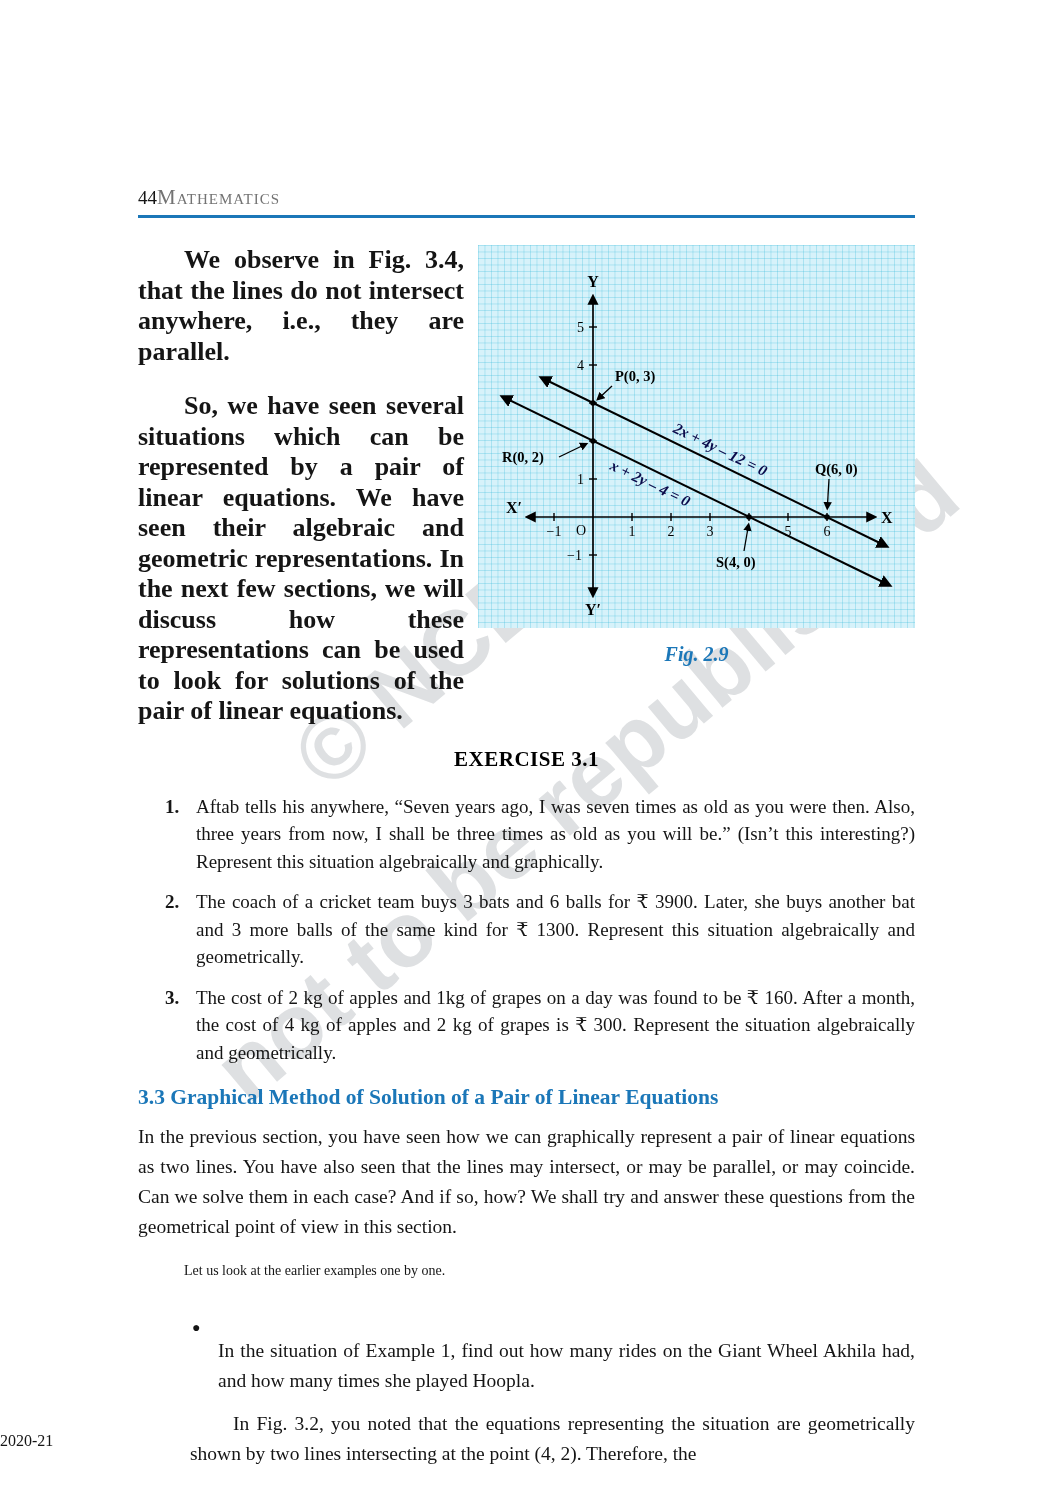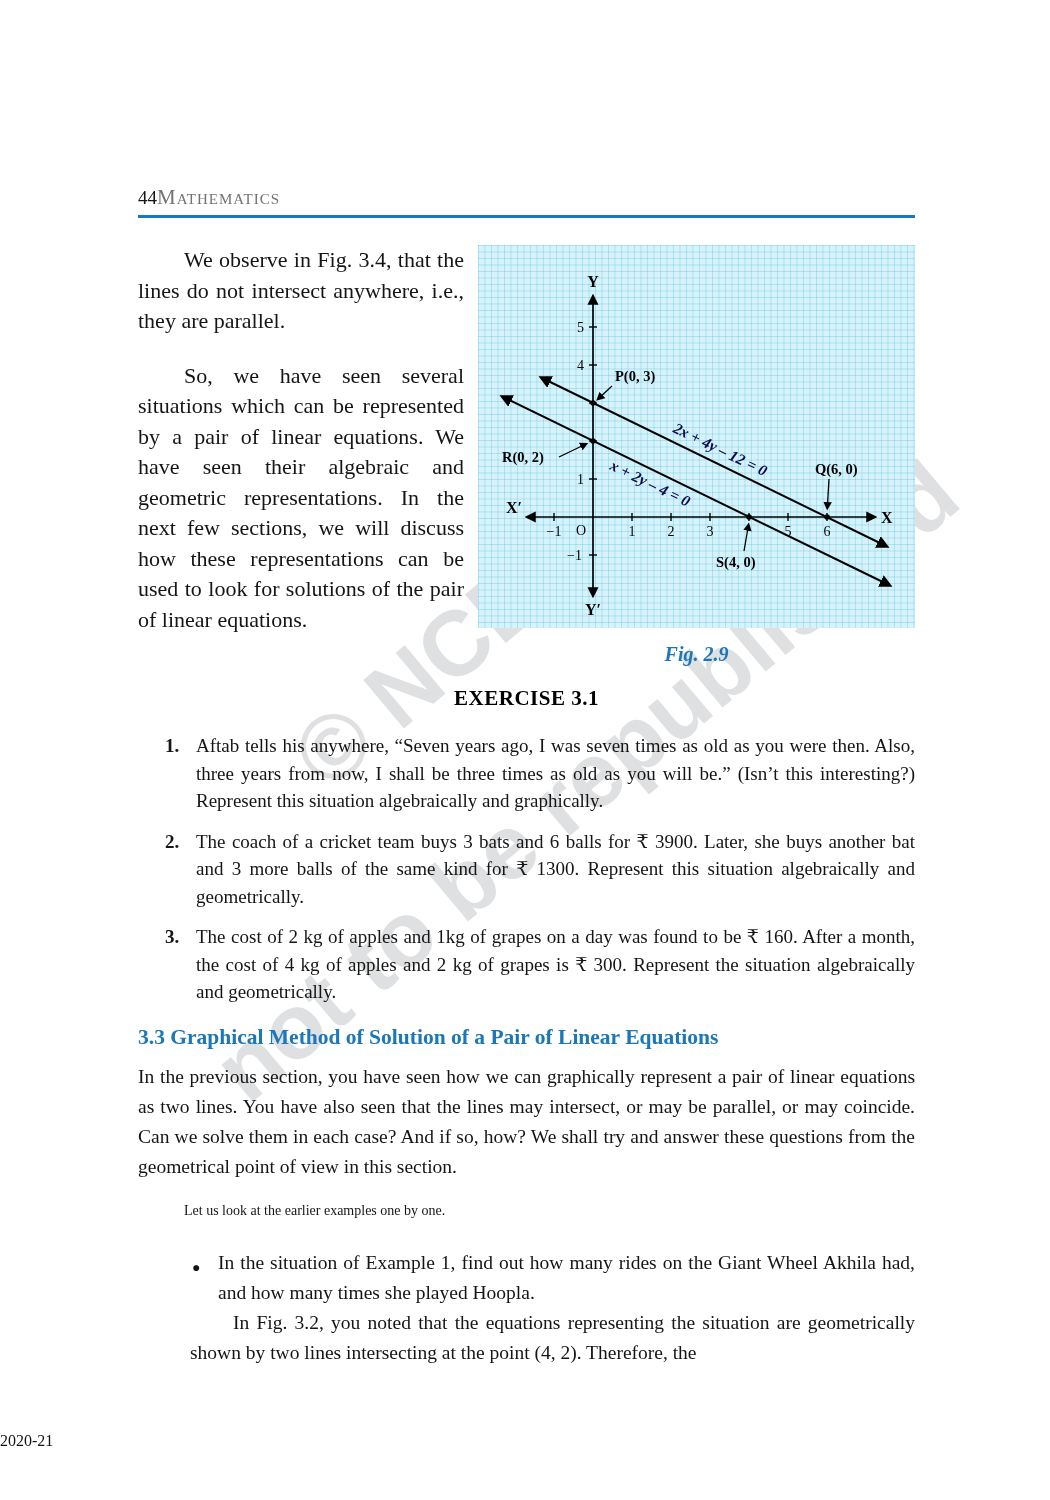--- a/index.html
+++ b/index.html
@@ -14,21 +14,21 @@
     color:#b7bbbf; opacity:0.45; font-weight:bold; font-size:92px; line-height:2.05;
     font-family:"Liberation Sans", sans-serif; white-space:nowrap;
   }
   .content { position:relative; z-index:1; padding:185px 135px 0 138px; }
   header { display:flex; justify-content:flex-start; align-items:baseline; }
   .page-num { font-size:19px; }
   .book-title { font-variant:small-caps; color:#737373; font-size:21px; letter-spacing:1px; }
   .rule { height:3px; background:#1b77b8; margin-top:5px; }
 
   .intro-row { display:flex; gap:14px; margin-top:27px; }
-  .intro-text { width:326px; font-size:22px; line-height:30.5px; text-align:justify; }
+  .intro-text { width:326px; font-size:26px; line-height:30.5px; text-align:justify;font-weight:bold; }
   .intro-text p { text-indent:46px; }
   .intro-text p + p { margin-top:24px; }
 
   figure { width:437px; }
   .graph { display:block; width:437px; height:383px; }
   figcaption { text-align:center; color:#1b77b8; font-weight:bold; font-style:italic; font-size:20px; margin-top:15px; }
 
   .graph text { fill:#000; }
   .graph .axis-label { font:bold 16px "Liberation Serif", serif; }
   .graph .tick-label { font:14px "Liberation Serif", serif; }
@@ -39,22 +39,22 @@
   .exercise-list { margin-top:21px; }
   .exercise-item { display:flex; margin-bottom:13px; font-size:19px; line-height:27.5px; }
   .ex-num { flex:0 0 58px; padding-left:27px; font-weight:bold; }
   .ex-text { flex:1; text-align:justify; }
 
   .section-title { color:#1b77b8; font-size:21.5px; font-weight:bold; margin-top:19px; }
   .body-para { font-size:19.5px; line-height:30px; text-align:justify; margin-top:12px; }
   .lead-line { font-size:14px; line-height:30px; margin-top:14px; text-indent:46px; }
   .bullet-row { display:flex; margin-top:22px; font-size:19.5px; line-height:30px; }
   .bullet-dot { flex:0 0 26px; margin-left:54px; font-size:14px; padding-top:5px; }
-  .bullet-text { flex:1; text-align:justify; }
-  .closing-para { font-size:19.5px; line-height:30px; text-align:justify; margin-left:52px; text-indent:43px; }
+  .bullet-text { flex:1; text-align:justify;margin-top:28px; }
+  .closing-para { font-size:19.5px; line-height:30px; text-align:justify; margin-top:13px; margin-left:52px; text-indent:43px; }
 
   footer { position:absolute; left:0; right:0; top:1432px; text-align:left; font-size:16px; z-index:1; }
 </style>
 </head>
 <body>
 
 <div class="page">
 
   <div class="watermark" aria-hidden="true">
     <div>© NCERT</div>

